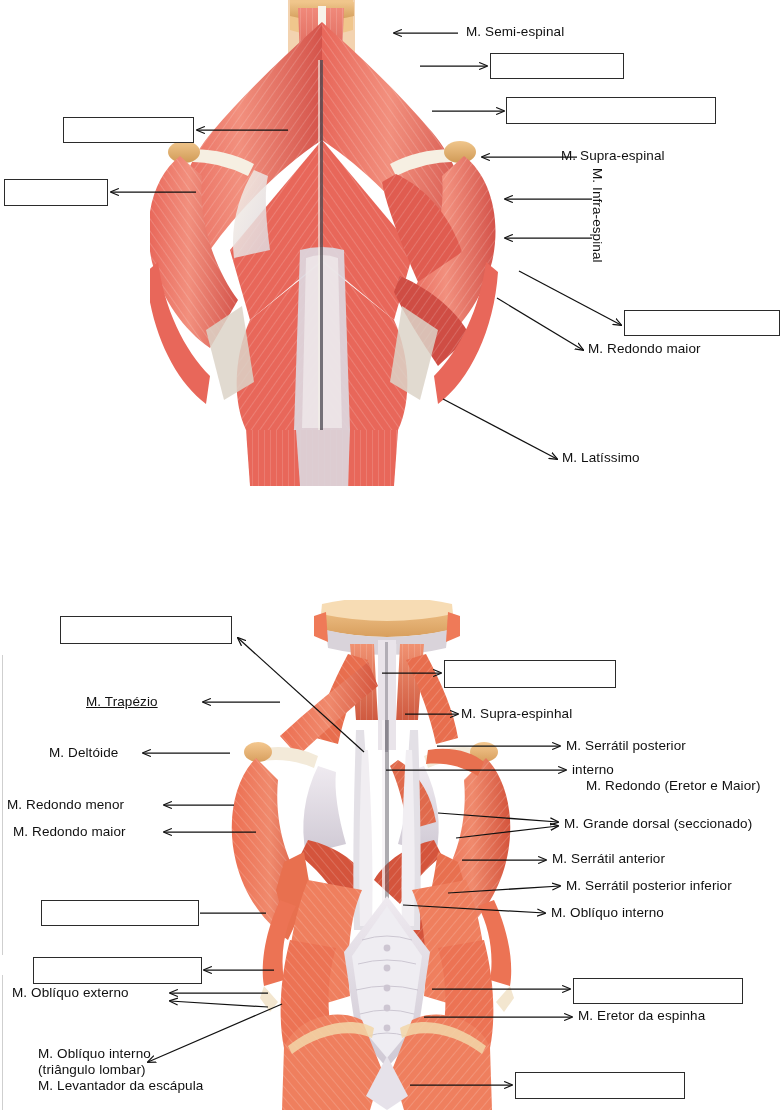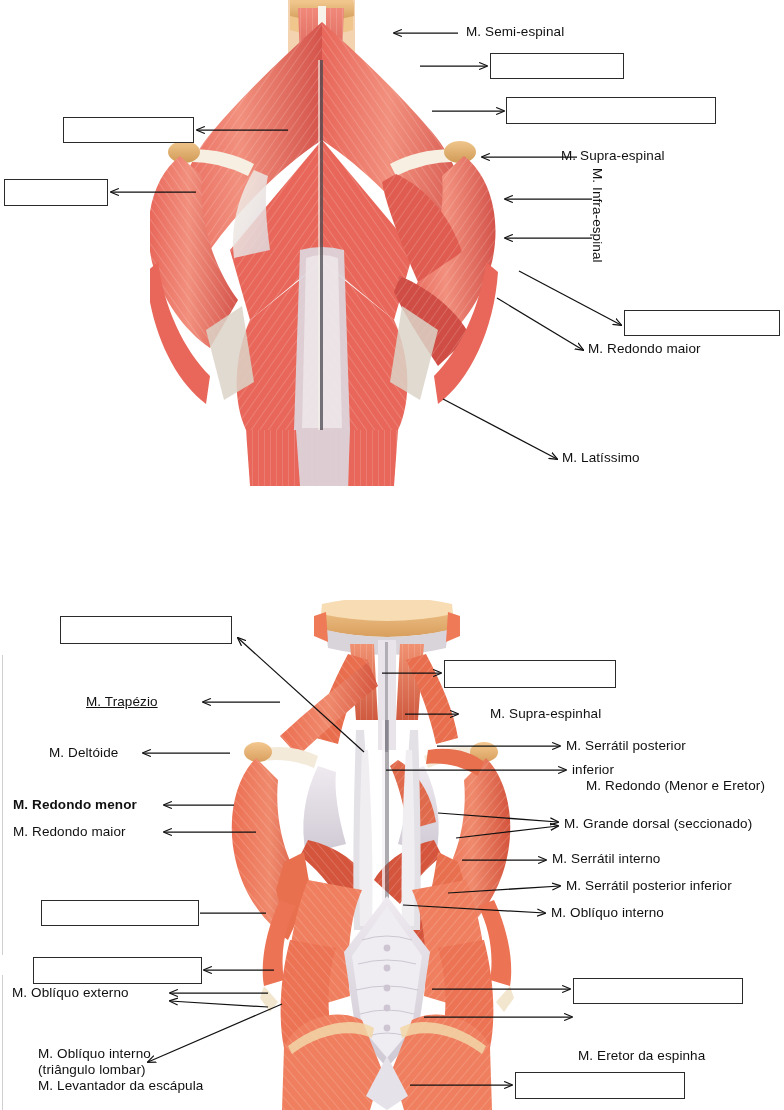--- a/index.html
+++ b/index.html
@@ -432,32 +432,32 @@
   <div class="ansbox" style="left:515px;top:1072px;width:170px;height:27px;"></div>
 
   <div class="lbl" style="left:466px;top:24px;">M. Semi-espinal</div>
   <div class="lbl" style="left:561px;top:148px;">M. Supra-espinal</div>
   <div class="lbl vert" style="left:605px;top:168px;">M. Infra-espinal</div>
   <div class="lbl" style="left:588px;top:341px;">M. Redondo maior</div>
   <div class="lbl" style="left:562px;top:450px;">M. Latíssimo</div>
 
   <div class="lbl" style="left:86px;top:694px;text-decoration:underline;">M. Trapézio</div>
   <div class="lbl" style="left:49px;top:745px;">M. Deltóide</div>
-  <div class="lbl" style="left:13px;top:797px;font-weight:bold;">M. Redondo menor</div>
+  <div class="lbl" style="left:7px;top:797px;">M. Redondo menor</div>
   <div class="lbl" style="left:13px;top:824px;">M. Redondo maior</div>
   <div class="lbl" style="left:12px;top:985px;text-align:center;">M. Oblíquo externo</div>
   <div class="lbl" style="left:38px;top:1046px;">M. Oblíquo interno</div>
   <div class="lbl" style="left:38px;top:1062px;">(triângulo lombar)</div>
   <div class="lbl" style="left:38px;top:1078px;text-align:right;">M. Levantador da escápula</div>
 
-  <div class="lbl" style="left:461px;top:706px;margin-left:29px;">M. Supra-espinhal</div>
+  <div class="lbl" style="left:461px;top:706px;">M. Supra-espinhal</div>
   <div class="lbl" style="left:566px;top:738px;">M. Serrátil posterior</div>
-  <div class="lbl" style="left:572px;top:762px;">inferior</div>
-  <div class="lbl" style="left:586px;top:778px;">M. Redondo (Menor e Eretor)</div>
+  <div class="lbl" style="left:572px;top:762px;">interno</div>
+  <div class="lbl" style="left:586px;top:778px;">M. Redondo (Eretor e Maior)</div>
   <div class="lbl" style="left:564px;top:816px;">M. Grande dorsal (seccionado)</div>
-  <div class="lbl" style="left:552px;top:851px;">M. Serrátil interno</div>
+  <div class="lbl" style="left:552px;top:851px;">M. Serrátil anterior</div>
   <div class="lbl" style="left:566px;top:878px;">M. Serrátil posterior inferior</div>
   <div class="lbl" style="left:551px;top:905px;">M. Oblíquo interno</div>
-  <div class="lbl" style="left:578px;top:1008px;margin-top:40px;">M. Eretor da espinha</div>
+  <div class="lbl" style="left:578px;top:1008px;">M. Eretor da espinha</div>
 
   <div class="lbl vert" style="left:389px;top:856px;font-weight:bold;font-size:14px;color:#000;"></div>
 
 </div>
 
 </body></html>

